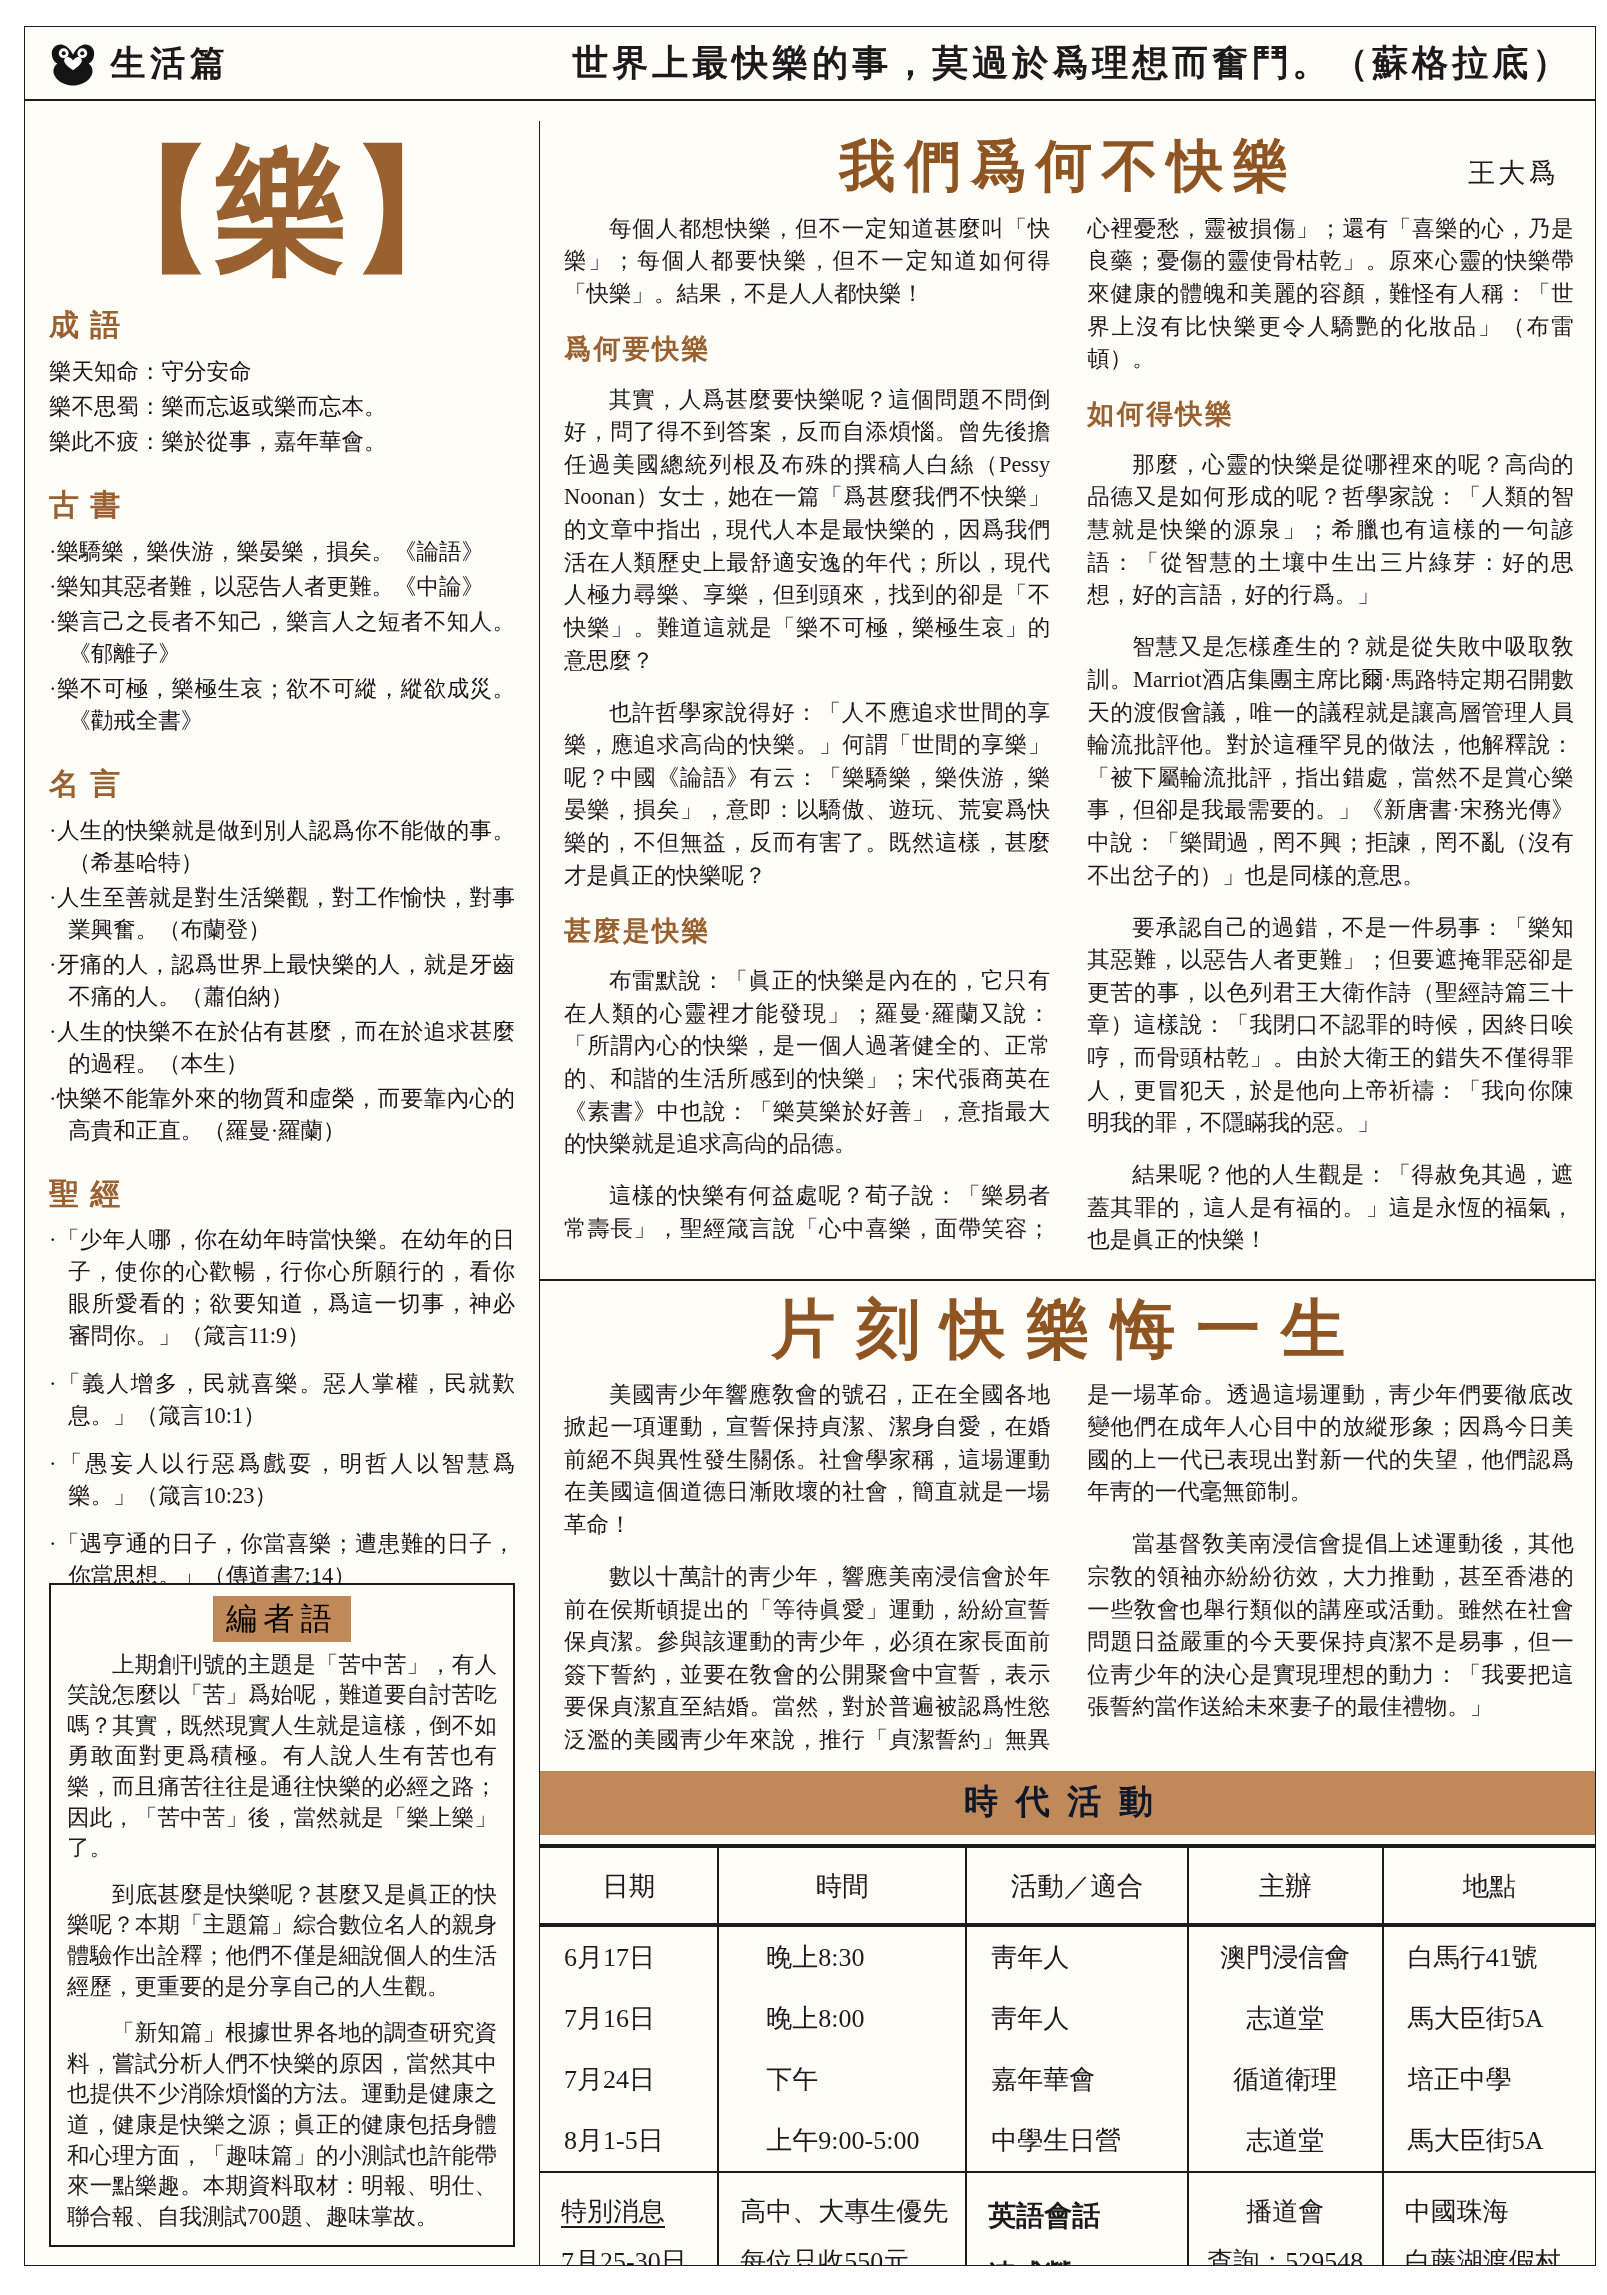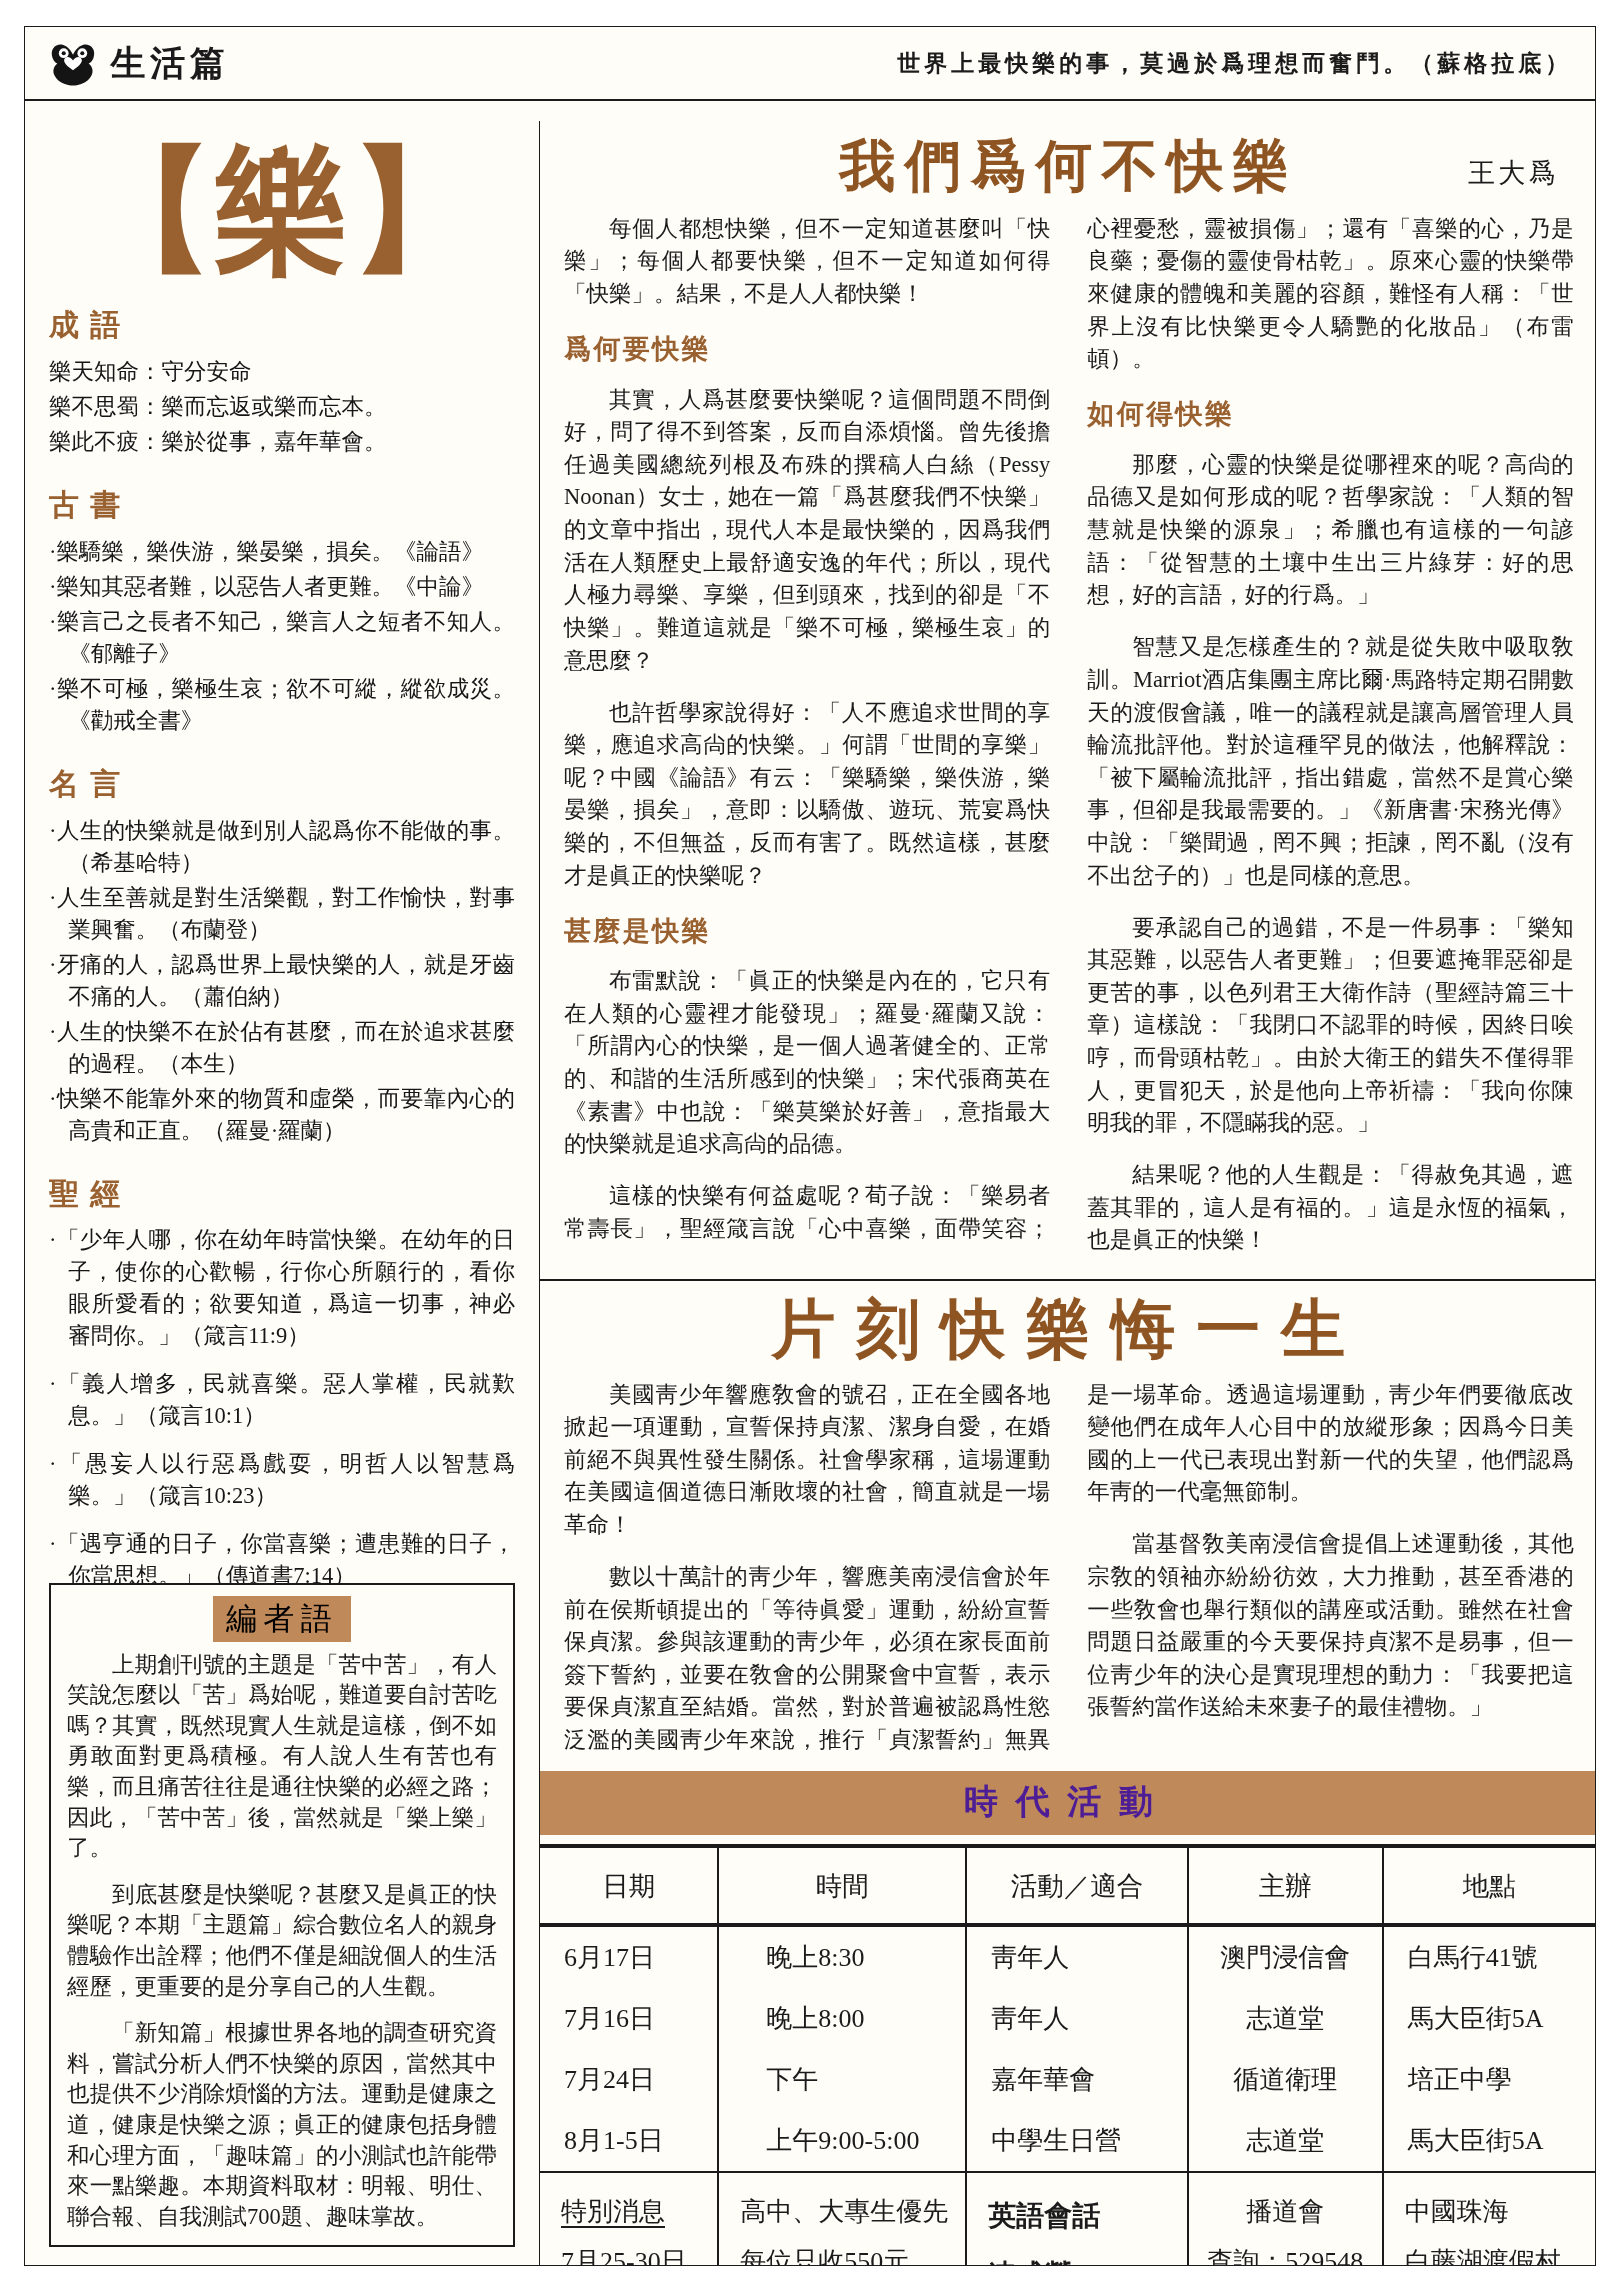--- a/index.html
+++ b/index.html
@@ -21,21 +21,21 @@
     display:flex;flex-direction:column;overflow:hidden;gap:20px;
   }
   
   .masthead{
     flex:0 0 74px;border-bottom:2.4px solid var(--ink);
     display:flex;align-items:center;padding:0 22.5px;
   }
   .brand{display:flex;align-items:center;gap:13px;}
   .logo svg{width:50px;height:45px;display:block;}
   .brand-label{font-size:35px;font-weight:bold;letter-spacing:4.8px;}
-  .masthead-quote{margin-left:auto;font-size:23px;font-weight:600;letter-spacing:4px;white-space:nowrap;}
+  .masthead-quote{margin-left:auto;font-size:36px;font-weight:600;letter-spacing:4px;white-space:nowrap;}
   
   .content{flex:1 1 auto;display:flex;min-height:0;}
   .sidebar{
     flex:0 0 514px;min-height:0;display:flex;flex-direction:column;
     padding:14.5px 24px 17.7px 24px;
   }
   .side-scroll{flex:1 1 auto;min-height:0;overflow:hidden;}
   .main{
     flex:1 1 auto;min-width:0;min-height:0;border-left:1.6px solid var(--ink);
     padding:11.3px 21px 0 24px;display:flex;flex-direction:column;
@@ -89,21 +89,21 @@
     border:none;border-top:2.4px solid var(--ink);
     margin:17.7px -21px 3.2px -24px;
   }
   .a2-head{text-align:center;margin:11.3px 0 13px;}
   .a2-title{
     font-size:64px;font-weight:bold;color:var(--accent-deep);letter-spacing:21px;line-height:1.1;
   }
   
   .table-wrap{flex:0 0 auto;margin:14.5px -21px 4.8px -24px;}
   .band{
-    background:var(--band);color:#4c1d95;text-align:center;
+    background:var(--band);color:#0f172a;text-align:center;
     font-size:34px;font-weight:bold;letter-spacing:17.7px;padding:8px 0 9.6px;
   }
   .etable{
     display:grid;margin-top:9.6px;
     grid-template-columns:17% 23.5% 21% 18.5% 20%;
     border-top:4px solid var(--ink);border-bottom:2.4px solid var(--ink);
     font-size:26px;
   }
   .cell{border-right:2px solid var(--ink);padding:8px 6.4px 8px 22.5px;}
   .cell.last{border-right:none;}

